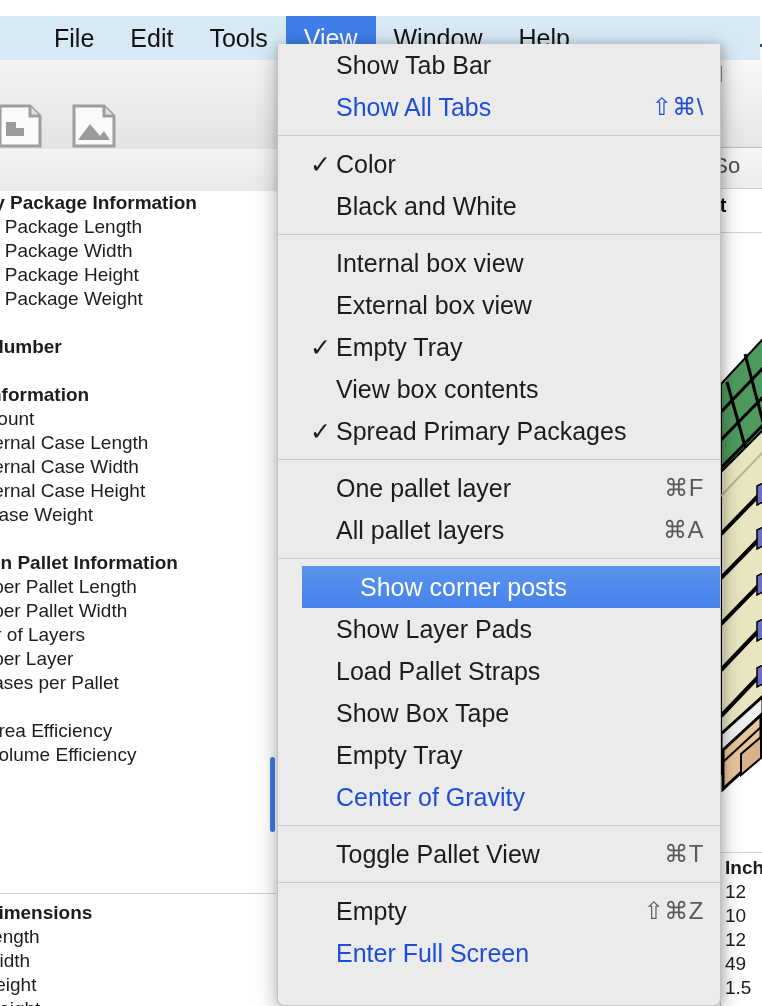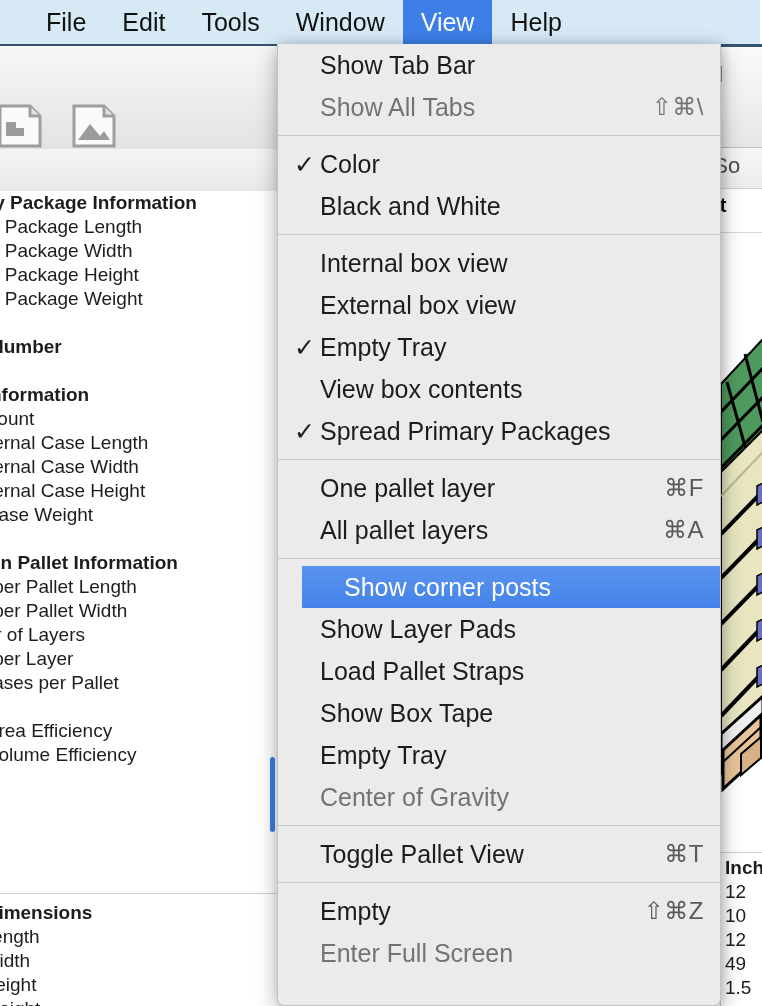--- a/index.html
+++ b/index.html
@@ -201,27 +201,27 @@
   }
   .rw-num {
     height: 24px; line-height:24px;
     font-size: 19px; color:#1d1d1d; white-space:nowrap;
   }
   .rw-num.head { font-weight:bold; }
 
   
   .menubar {
     position: absolute;
-    left: 0; top: 0;
+    left: 0; top: 16px;
     width: 760px;
     height: 44px;
     background: #d6e9f5;
     display: flex;
     align-items: stretch;
-    padding-left: 28px;
+    padding-left: 36px;
     box-sizing: border-box;
     z-index: 50;
   }
   .menubar-item {
     display: flex;
     align-items: center;
     padding: 0 18px;
     font-size: 25px;
     color: #121212;
     white-space: nowrap;
@@ -249,21 +249,21 @@
     overflow: hidden;
     box-sizing: border-box;
   }
   .menu-inner { position: relative; width: 100%; }
 
   .menu-item {
     position: relative;
     height: 42px;
     display: flex;
     align-items: center;
-    padding-left: 16px;
+    padding-left: 32px;
     padding-right: 16px;
     font-size: 25px;
     color: #1c1c1c;
     white-space: nowrap;
     cursor: default;
   }
   .menu-item .check {
     width: 26px;
     flex: 0 0 26px;
     font-size: 25px;
@@ -276,21 +276,21 @@
     overflow: hidden;
   }
   .menu-item .shortcut {
     flex: 0 0 auto;
     font-size: 24px;
     color: #5a5a5a;
     letter-spacing: 0.5px;
     padding-left: 20px;
   }
   .menu-item.disabled .label,
-  .menu-item.disabled .shortcut { color: #737373; }
+  .menu-item.disabled .shortcut { color: #1d4ed8; }
   .menu-item.highlight {
     background: linear-gradient(to bottom, #5a93ee 0%, #4583ea 100%);
     margin-left: 24px;
   }
   .menu-item.highlight .label,
   .menu-item.highlight .check,
   .menu-item.highlight .shortcut { color: #ffffff; }
 
   .menu-sep {
     height: 1px;
@@ -430,26 +430,26 @@
   <div class="menubar" id="menubar">
       <div class="menubar-item">
         <span>File</span>
       </div>
       <div class="menubar-item">
         <span>Edit</span>
       </div>
       <div class="menubar-item">
         <span>Tools</span>
       </div>
+      <div class="menubar-item active">
+        <span>View</span>
+      </div>
       <div class="menubar-item">
         <span>Window</span>
       </div>
-      <div class="menubar-item active">
-        <span>View</span>
-      </div>
       <div class="menubar-item">
         <span>Help</span>
       </div>
     </div>
 
   <div class="menu">
     <div class="menu-inner" id="view-menu">
         <div class="menu-item">
           <span class="check"></span>
           <span class="label">Show Tab Bar</span>

